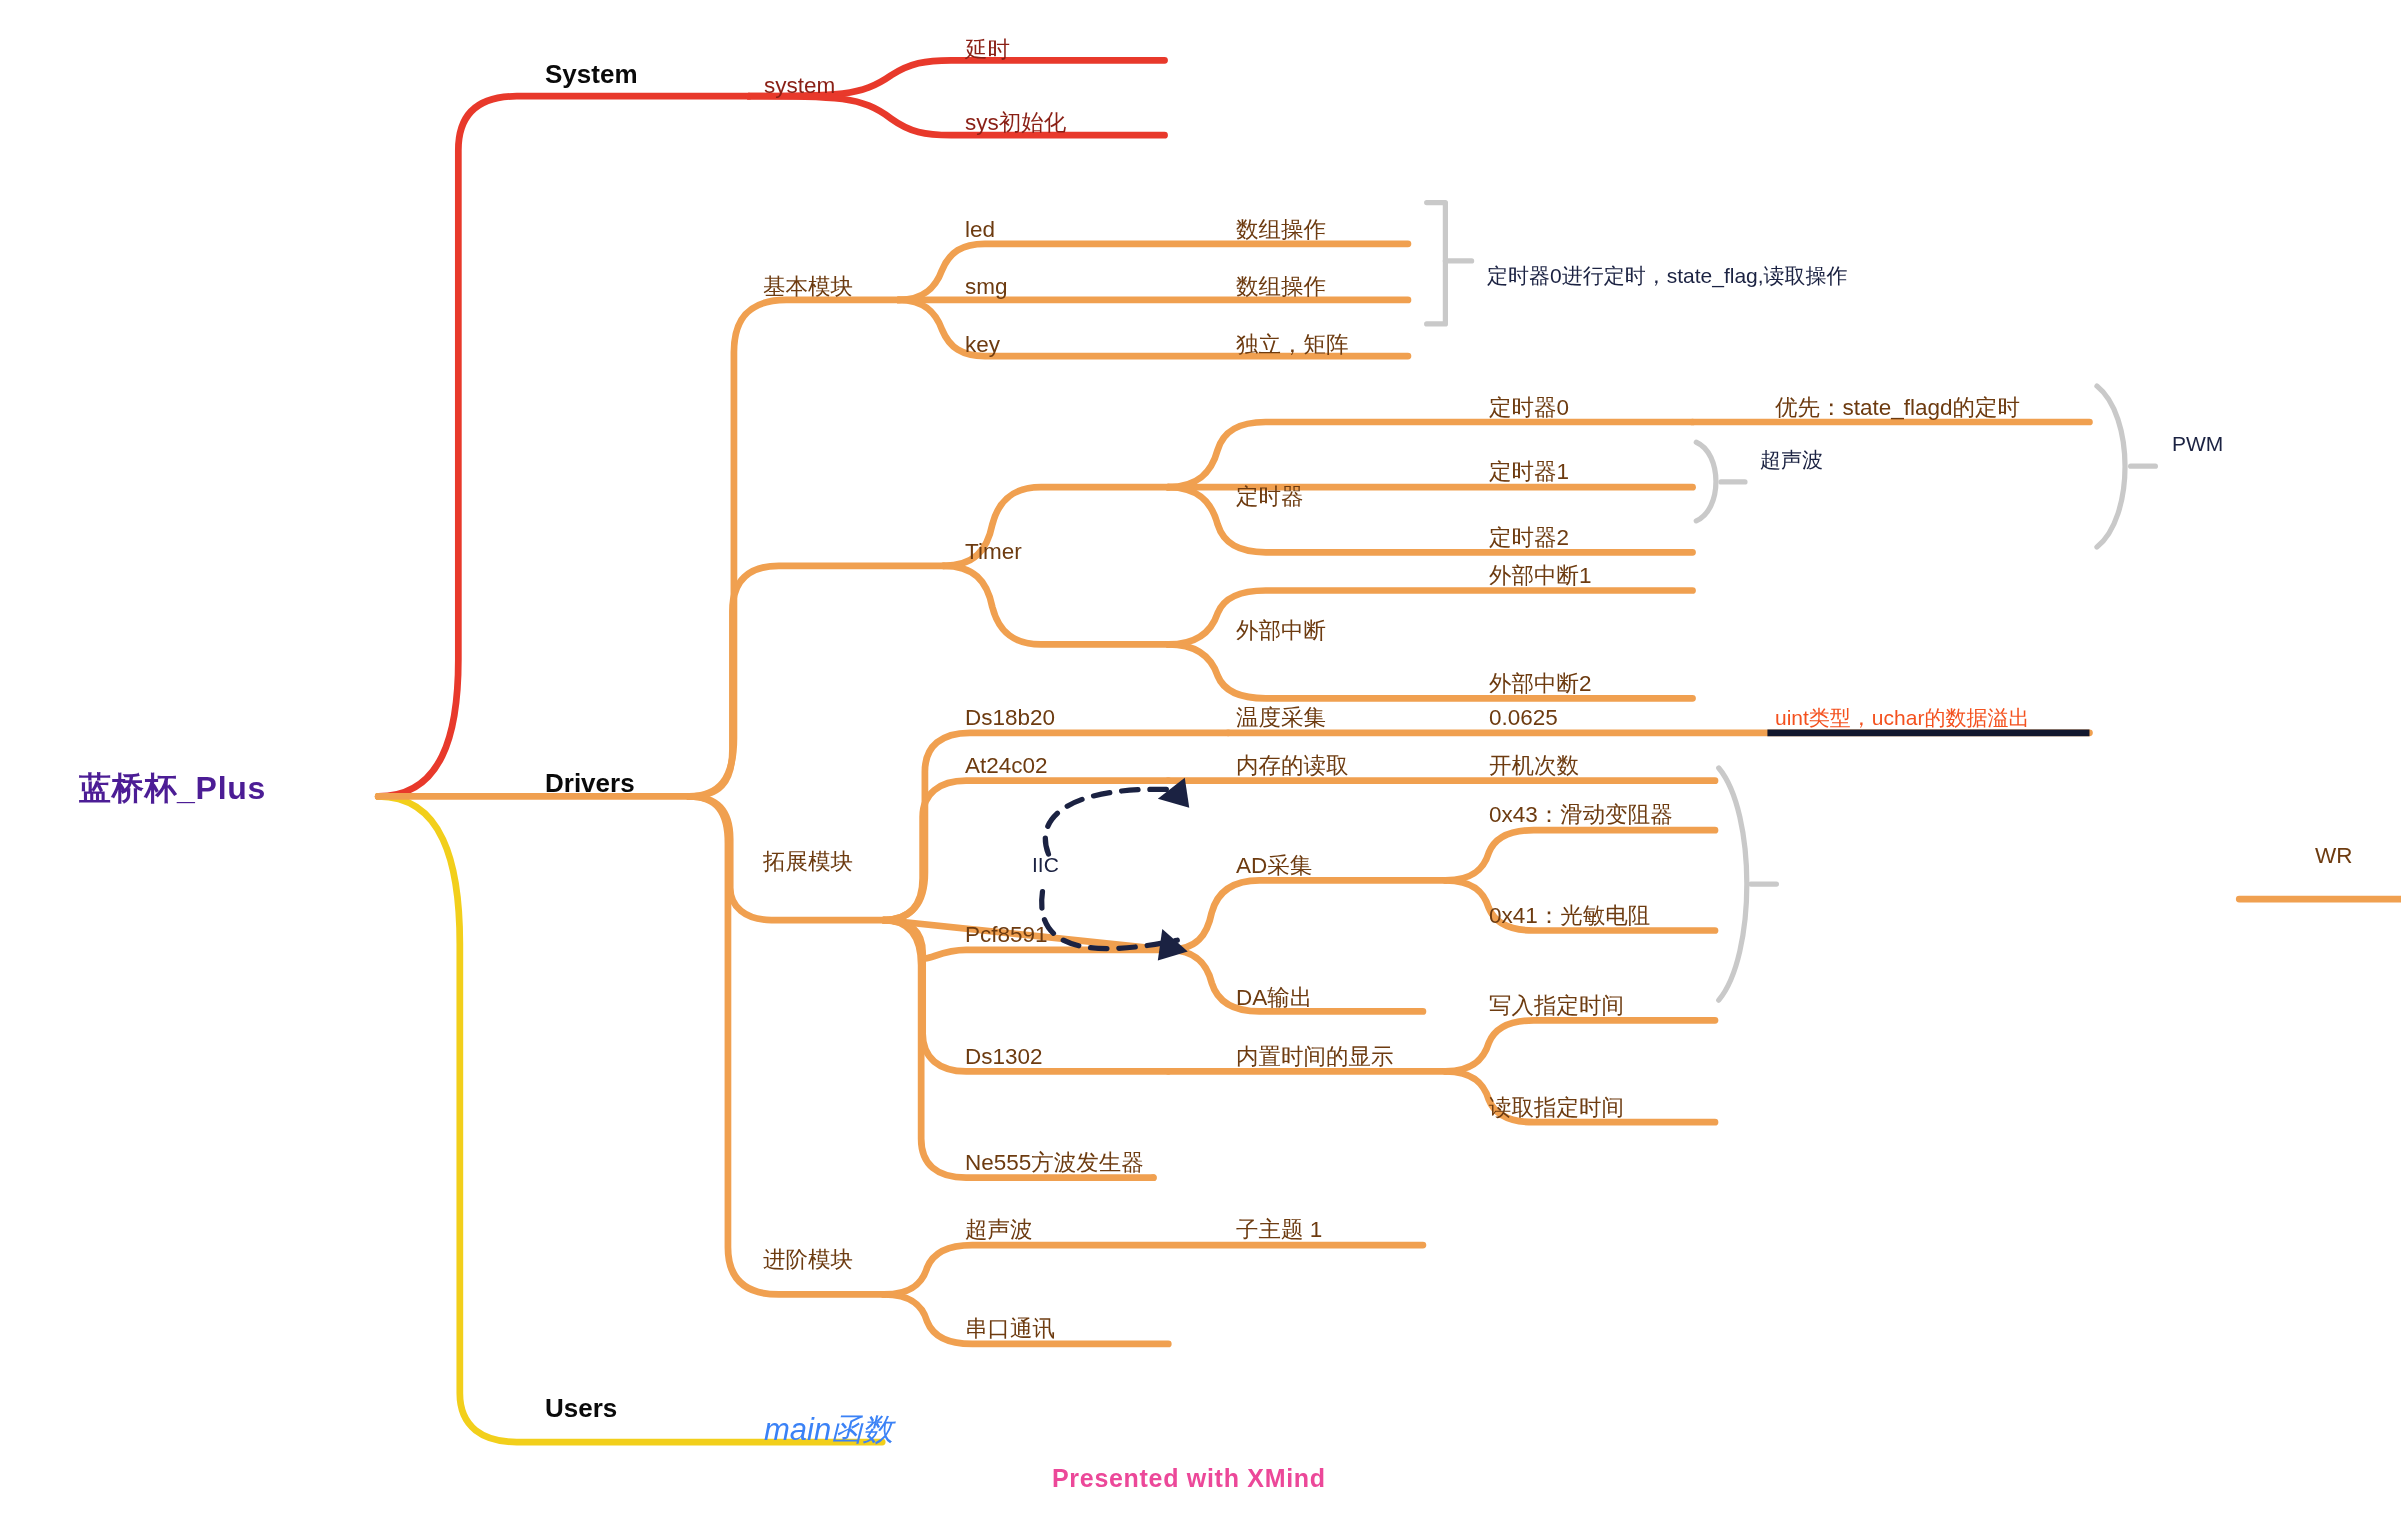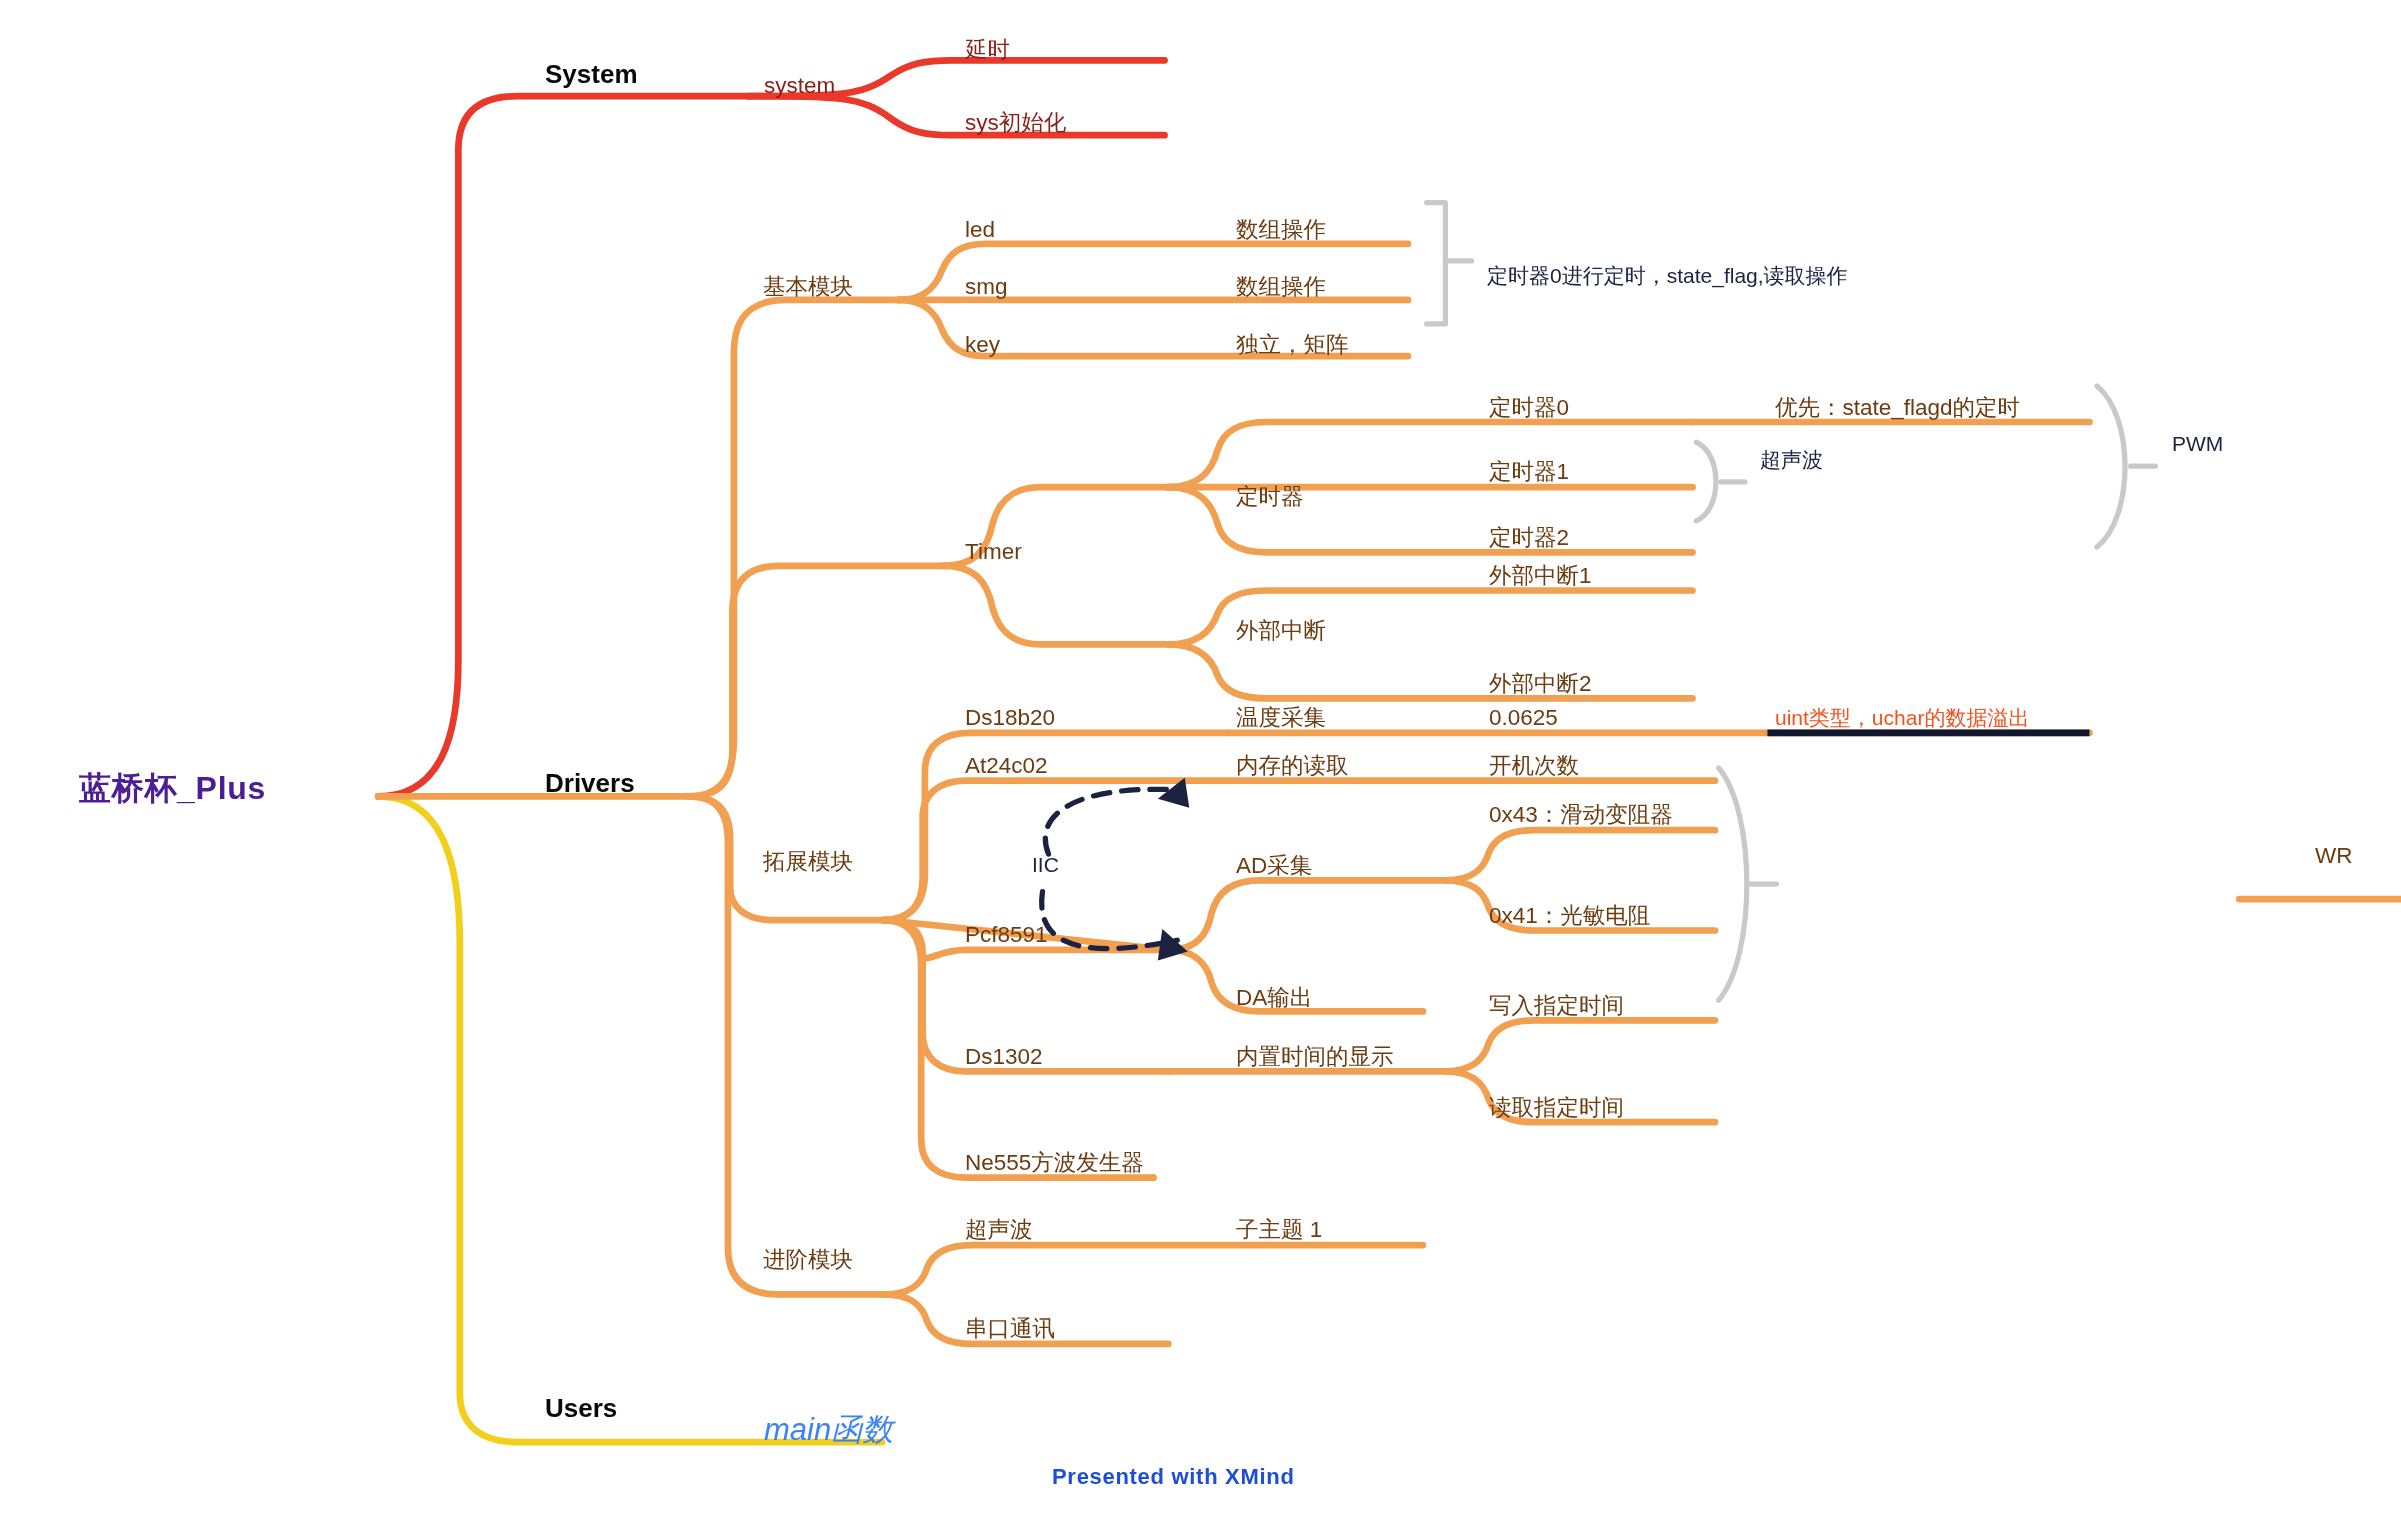--- a/index.html
+++ b/index.html
@@ -9,21 +9,21 @@
   svg.links{position:absolute;left:0;top:0;width:2401px;height:1524px;}
   .node{position:absolute;white-space:nowrap;line-height:1;}
   .root-node{font-size:32px;font-weight:bold;color:#4c1d95;letter-spacing:0.7px;}
   .main-topic{font-size:26px;font-weight:bold;color:#0a0a0a;}
   .sub-red{font-size:22.5px;color:#8a1f15;}
   .sub-orange{font-size:22.5px;color:#6d3b10;}
   .sub-yellow{font-size:31px;color:#3b82f6;font-style:italic;}
   .note-dark{font-size:21px;color:#1b2242;}
   .note-red{font-size:21px;color:#f4511e;}
   .note-iic{font-size:21px;color:#1b2242;}
-  .watermark{position:absolute;font-size:22px;font-weight:bold;color:#1d4ed8;letter-spacing:0.7px;}
+  .watermark{position:absolute;font-size:25px;font-weight:bold;color:#ec4899;letter-spacing:0.7px;}
 </style>
 </head>
 <body>
 
 <div id="stage">
 
   <svg class="links" viewBox="0 0 3206 2034" xmlns="http://www.w3.org/2000/svg">
 
     <g fill="none" stroke="#e8392b" stroke-width="9" stroke-linecap="round">
       <path d="M 505,1063 C 590,1063 612,980 612,880 L 612,200 C 612,150 640,128 690,128 L 1000,128"></path>

